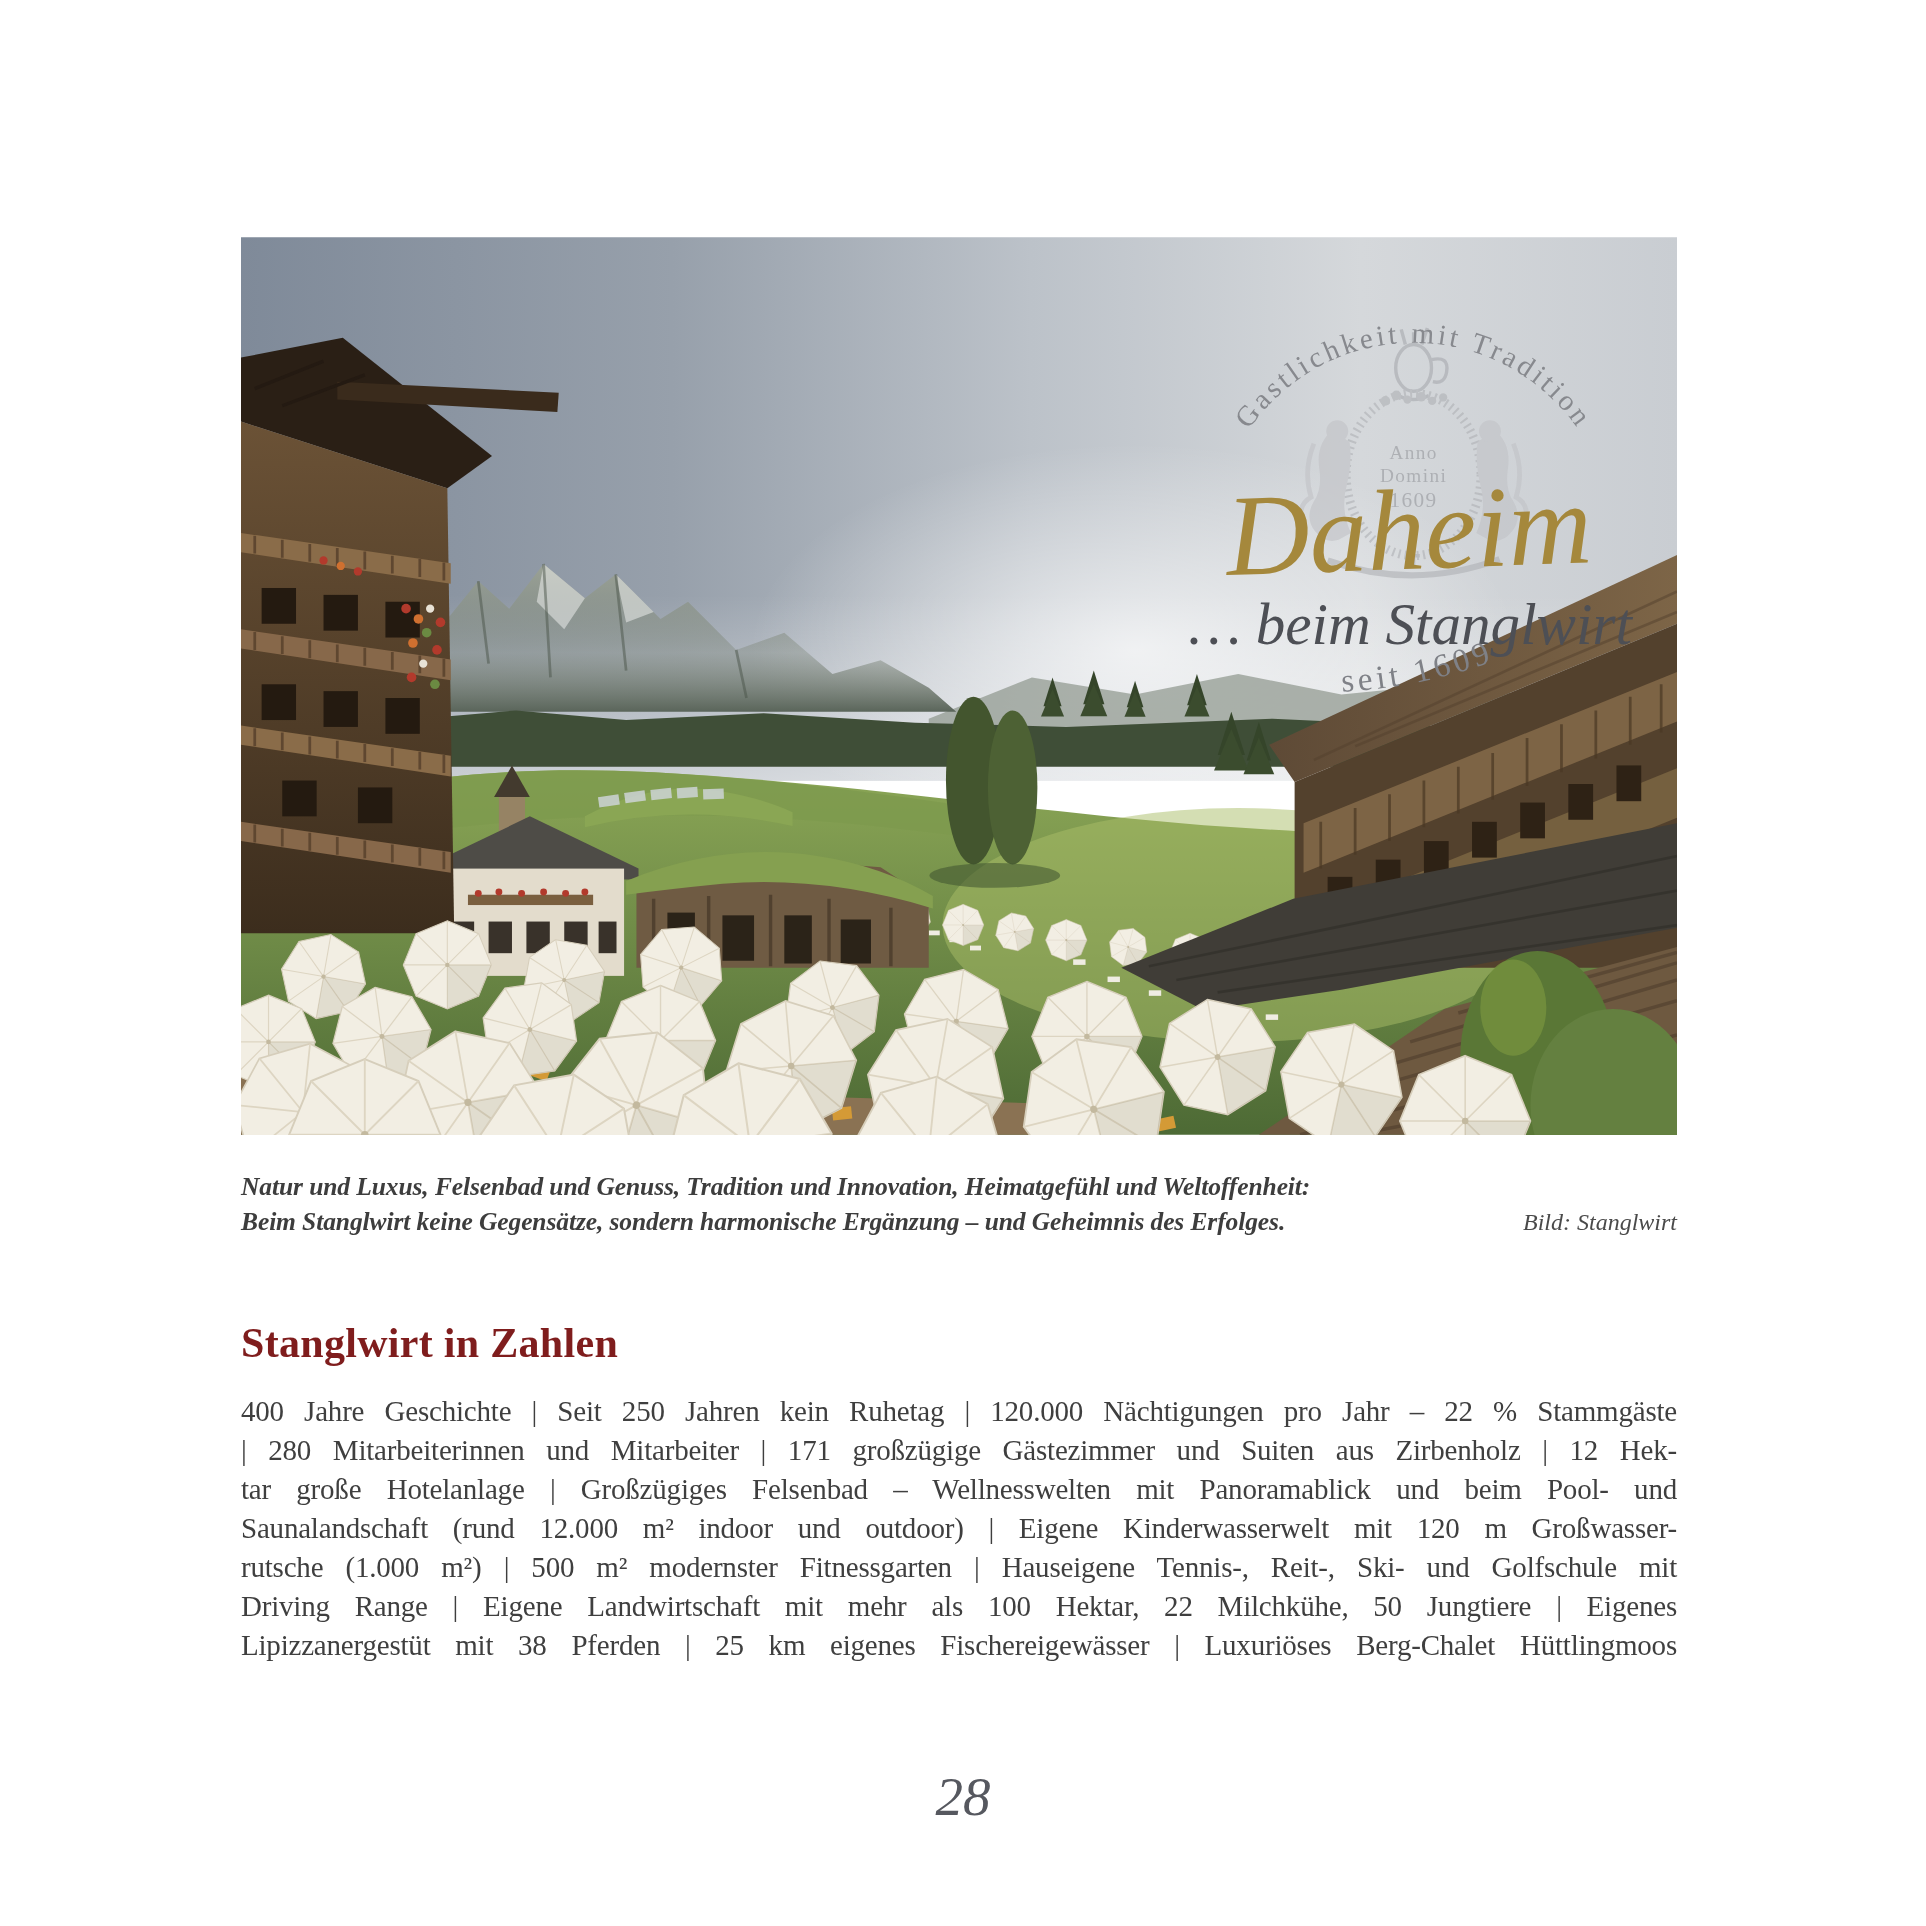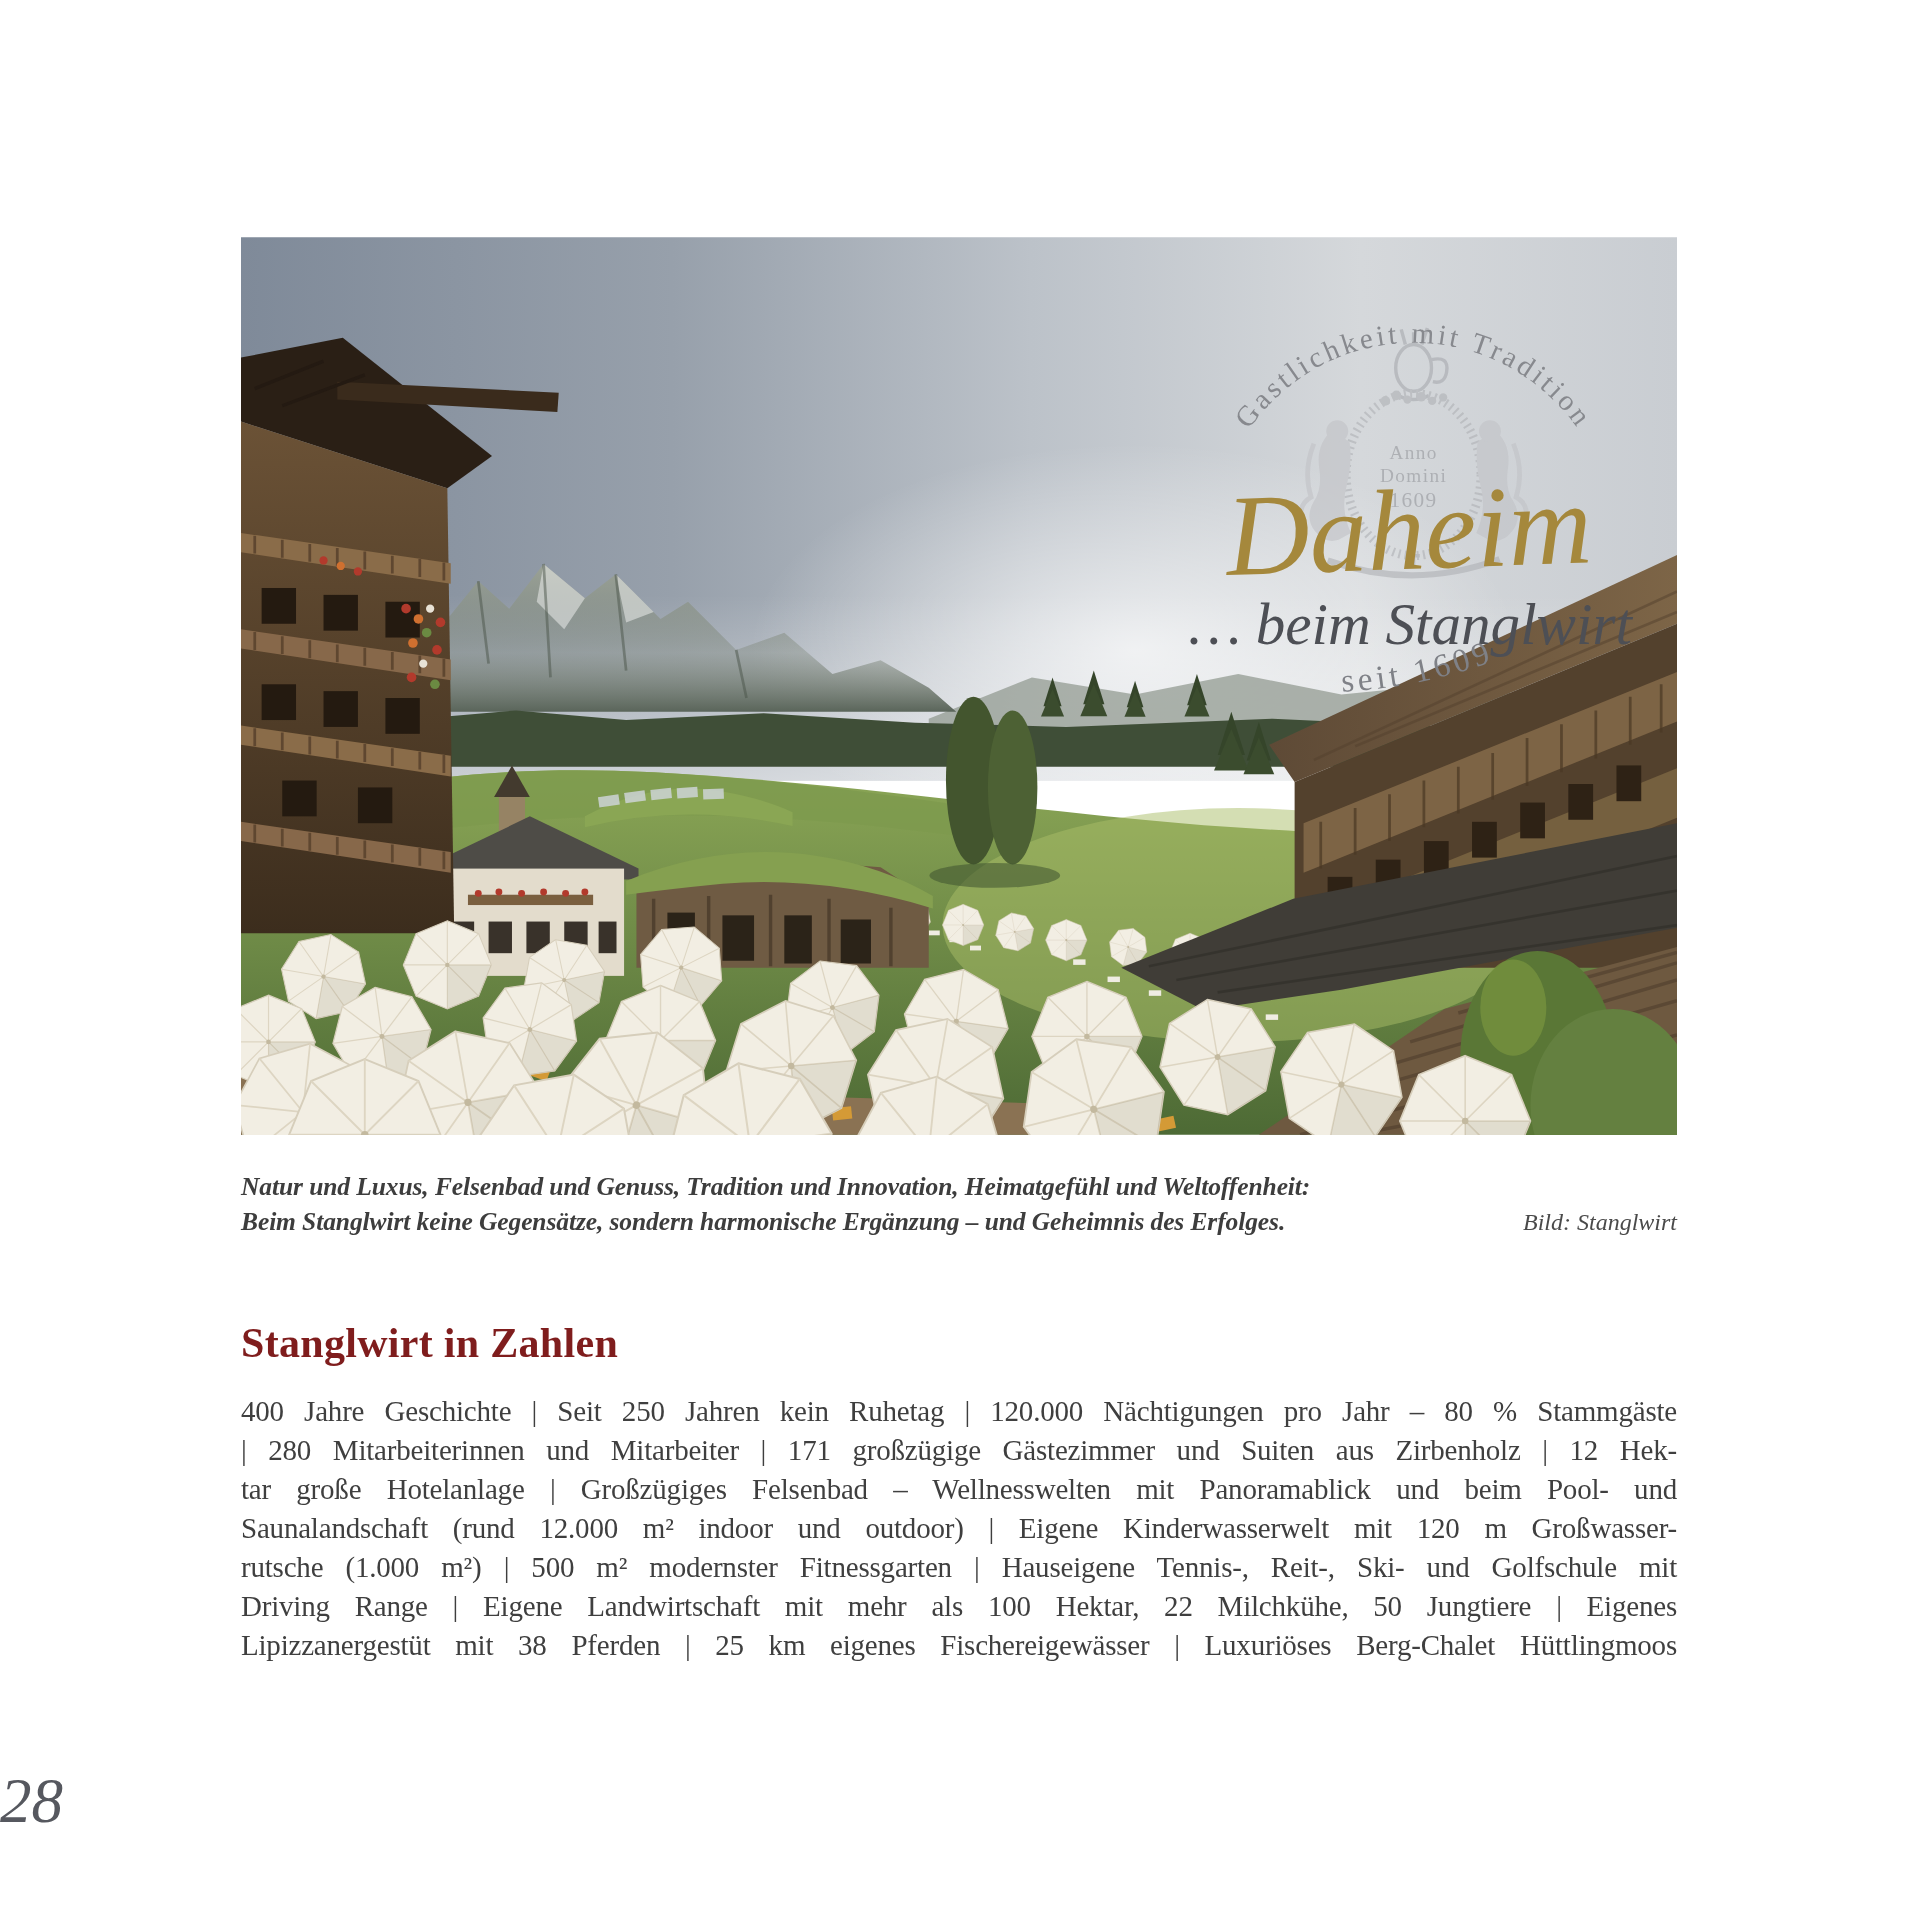--- a/index.html
+++ b/index.html
@@ -5,21 +5,21 @@
   html,body{margin:0;padding:0;background:#ffffff;}
   .page{position:relative;width:1926px;height:1926px;background:#ffffff;font-family:"Liberation Serif",serif;overflow:hidden;}
   .photo{position:absolute;left:241px;top:237px;width:1436px;height:898px;margin:0;overflow:hidden;}
   .photo svg{display:block;width:100%;height:100%;}
   .caption{position:absolute;left:241px;top:1169px;width:1436px;color:#3d3d3d;font-size:25.5px;font-weight:bold;font-style:italic;line-height:35px;letter-spacing:-0.1px;}
   .cap-row{display:flex;justify-content:space-between;align-items:baseline;}
   .credit{font-size:24px;font-weight:normal;color:#4a4a4a;letter-spacing:0;}
   .heading{position:absolute;left:241px;top:1319px;width:1436px;margin:0;font-size:42px;font-weight:bold;color:#7f1d1d;letter-spacing:0.3px;}
   .bodytext{position:absolute;left:241px;top:1395px;width:1436px;color:#3f3f3f;font-size:29px;letter-spacing:-0.2px;}
   .jline{text-align:justify;text-align-last:justify;height:39px;white-space:nowrap;}
-  .pageno{position:absolute;left:0;top:1765px;width:1926px;font-size:63px;font-style:italic;color:#56585f;}
+  .pageno{position:absolute;left:0;top:1765px;width:1926px;text-align:center;font-size:55px;font-style:italic;color:#56585f;}
   text{font-family:"Liberation Serif",serif;}
   .arch-text{font-size:42px;fill:#87898e;letter-spacing:5px;}
   .daheim{font-size:168px;font-style:italic;fill:#a5883c;}
   .beim{font-size:86px;font-style:italic;fill:#4d4f55;}
   .seit-text{font-size:48px;fill:#7f8187;letter-spacing:6px;}
   .crest-text{fill:#97999e;letter-spacing:2px;}
 </style>
 </head>
 <body>
 
@@ -357,21 +357,21 @@
     <div>Natur und Luxus, Felsenbad und Genuss, Tradition und Innovation, Heimatgefühl und Weltoffenheit:</div>
     <div class="cap-row">
       <span>Beim Stanglwirt keine Gegensätze, sondern harmonische Ergänzung – und Geheimnis des Erfolges.</span>
       <span class="credit">Bild: Stanglwirt</span>
     </div>
   </div>
 
   <h1 class="heading">Stanglwirt in Zahlen</h1>
 
   <div class="bodytext">
-    <div class="jline">400 Jahre Geschichte | Seit 250 Jahren kein Ruhetag | 120.000 Nächtigungen pro Jahr – 80 % Stammgäste</div>
+    <div class="jline">400 Jahre Geschichte | Seit 250 Jahren kein Ruhetag | 120.000 Nächtigungen pro Jahr – 22 % Stammgäste</div>
     <div class="jline">| 280 Mitarbeiterinnen und Mitarbeiter | 171 großzügige Gästezimmer und Suiten aus Zirbenholz | 12 Hek-</div>
     <div class="jline">tar große Hotelanlage | Großzügiges Felsenbad – Wellnesswelten mit Panoramablick und beim Pool- und</div>
     <div class="jline">Saunalandschaft (rund 12.000 m² indoor und outdoor) | Eigene Kinderwasserwelt mit 120 m Großwasser-</div>
     <div class="jline">rutsche (1.000 m²) | 500 m² modernster Fitnessgarten | Hauseigene Tennis-, Reit-, Ski- und Golfschule mit</div>
     <div class="jline">Driving Range | Eigene Landwirtschaft mit mehr als 100 Hektar, 22 Milchkühe, 50 Jungtiere | Eigenes</div>
     <div class="jline">Lipizzanergestüt mit 38 Pferden | 25 km eigenes Fischereigewässer | Luxuriöses Berg-Chalet Hüttlingmoos</div>
   </div>
 
   <div class="pageno">28</div>
 

